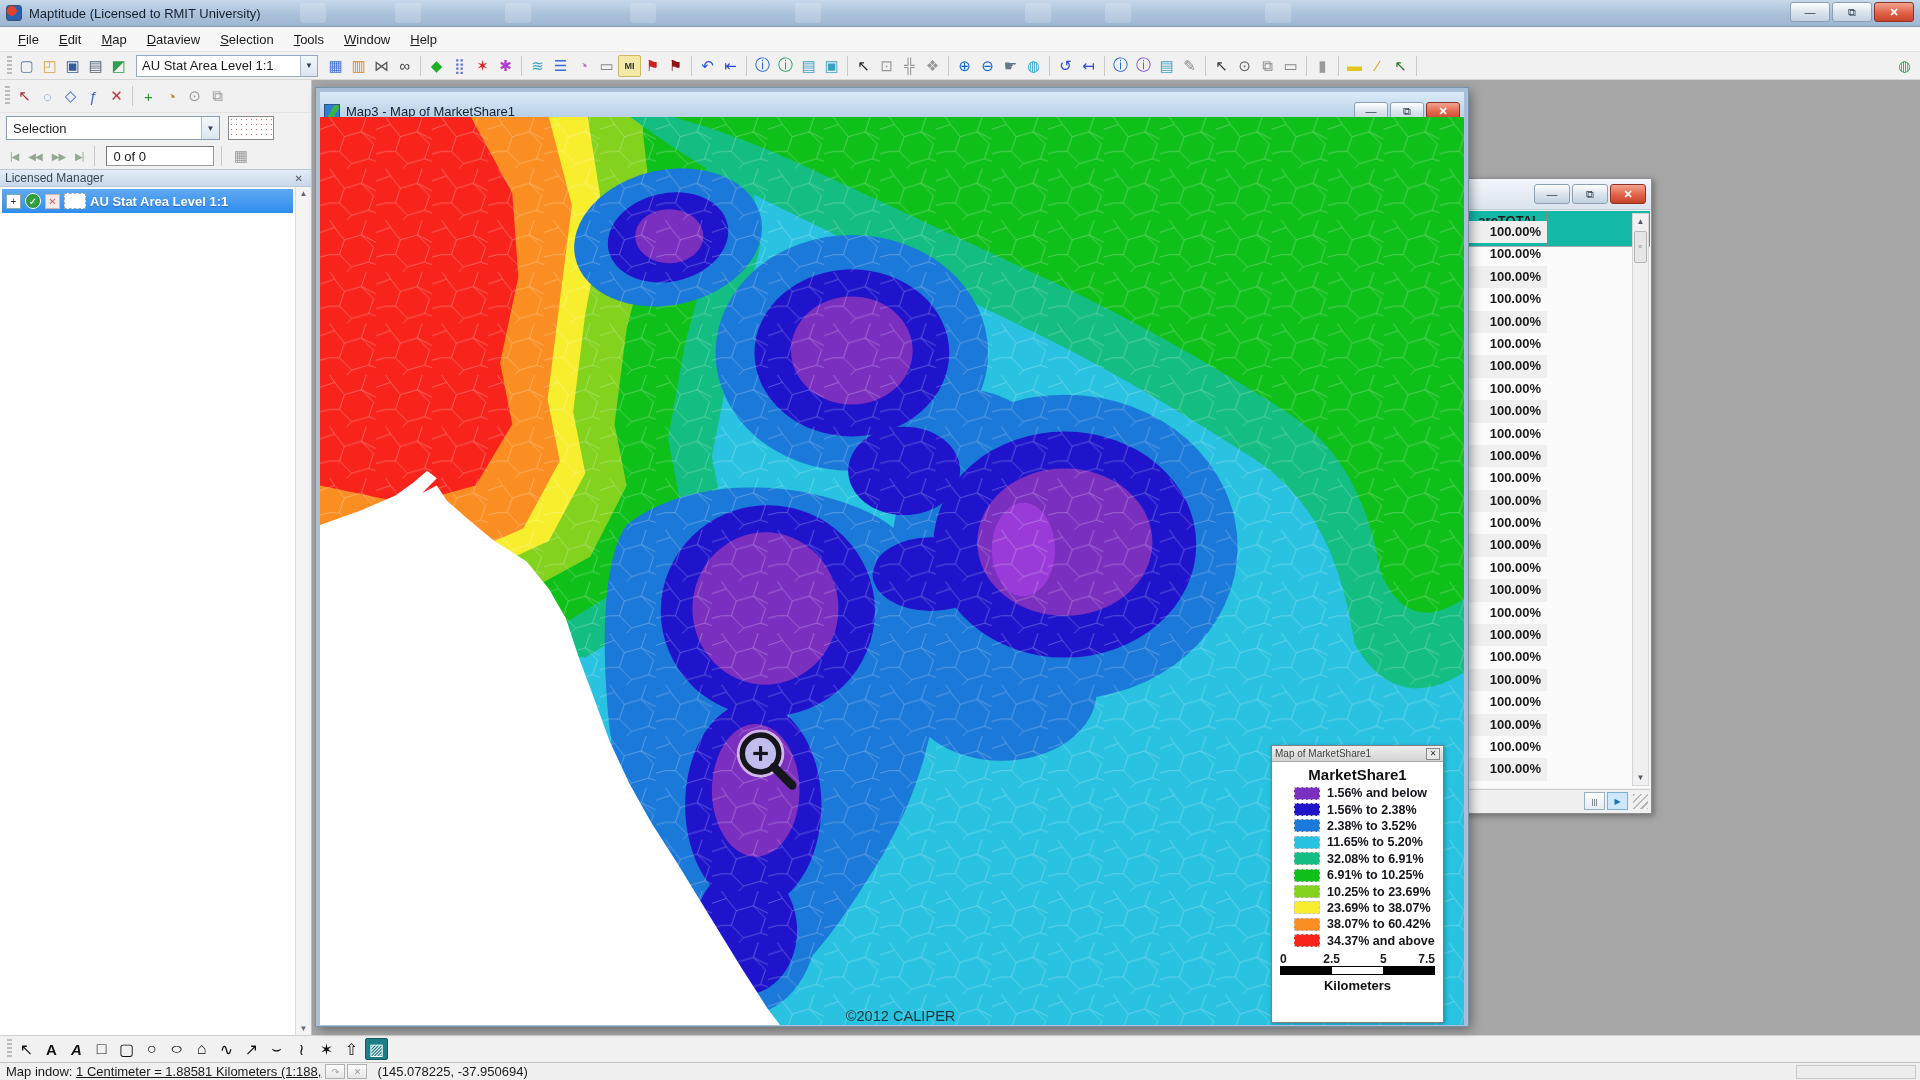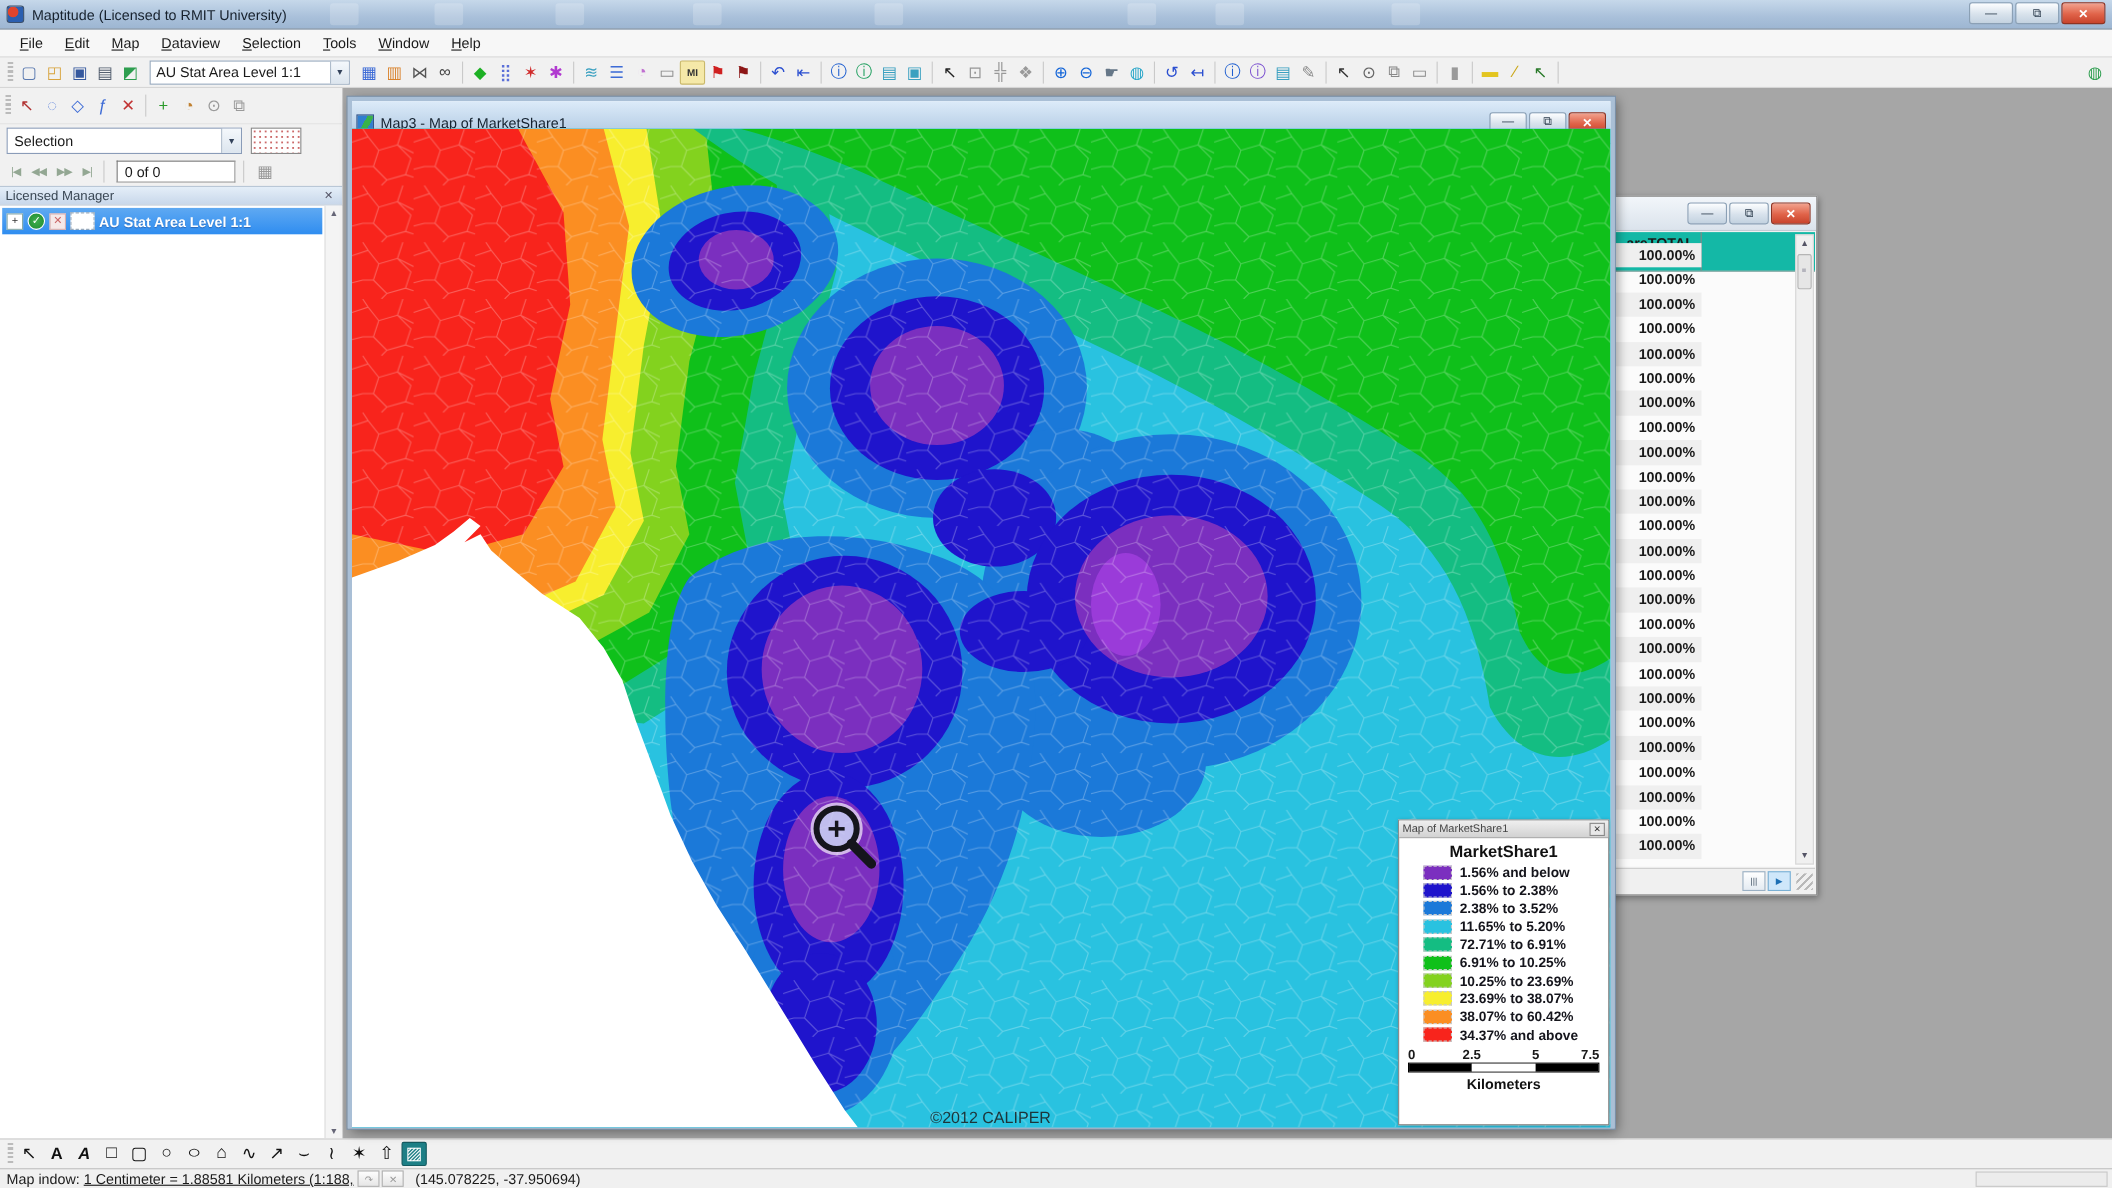--- a/index.html
+++ b/index.html
@@ -114,21 +114,21 @@
   #mw-titlebar { height:39px; background:linear-gradient(#dcebf9,#bcd2e8 60%,#b0c8e0); border-bottom:1px solid #93a9c0;
     display:flex; align-items:center; padding:0 4px; }
   #mw-icon { width:16px; height:14px; margin-right:6px; border:1px solid #33548a;
     background:linear-gradient(120deg,#2f7fd0 0 45%, #39b24a 45% 75%, #2f7fd0 75%); }
   #mw-title { font-size:13px; color:#14212e; }
   #mw-titlebar .winbtns { position:static; margin-left:auto; }
   #map-client { position:absolute; left:0; top:25px; width:1144px; height:908px; background:#29c2e0; overflow:hidden; }
   #map-svg { display:block; width:100%; height:100%; }
 
   
-  #legend-window { position:absolute; left:951px; top:628px; width:192px; height:278px; background:#fff;
+  #legend-window { position:absolute; left:951px; top:628px; width:173px; height:278px; background:#fff;
     border:1px solid #808080; box-shadow:1px 1px 4px rgba(0,0,0,.3); z-index:10; font-family:"Liberation Sans",sans-serif; }
   #lg-titlebar { height:16px; background:linear-gradient(#efefef,#d2d2d2); border-bottom:1px solid #a8a8a8;
     display:flex; align-items:center; padding:0 3px; font-size:10px; color:#444; }
   #lg-close { margin-left:auto; width:14px; height:12px; border:1px solid #888; background:#e8e8e8;
     font-size:8px; line-height:10px; text-align:center; color:#333; }
   #lg-heading { text-align:center; font-weight:bold; font-size:15px; margin:4px 0 2px; color:#111; }
   .legend-row { display:flex; align-items:center; height:16.4px; padding-left:22px; }
   .legend-row .sw { width:26px; height:13px; border:1px dashed #c9c9c9; margin-right:7px; flex:none; }
   .legend-row .lb { font-weight:bold; font-size:12.5px; color:#15151c; white-space:nowrap; }
   #scale-ticks { position:relative; height:14px; margin:3px 8px 0; font-weight:bold; font-size:12px; }
@@ -462,21 +462,21 @@
             <div class="legend-row">
               <span class="sw" style="background: rgb(27, 121, 217);"></span>
               <span class="lb">2.38% to 3.52%</span>
             </div>
             <div class="legend-row">
               <span class="sw" style="background: rgb(41, 194, 224);"></span>
               <span class="lb">11.65% to 5.20%</span>
             </div>
             <div class="legend-row">
               <span class="sw" style="background: rgb(20, 189, 130);"></span>
-              <span class="lb">72.71% to 6.91%</span>
+              <span class="lb">32.08% to 6.91%</span>
             </div>
             <div class="legend-row">
               <span class="sw" style="background: rgb(15, 192, 26);"></span>
               <span class="lb">6.91% to 10.25%</span>
             </div>
             <div class="legend-row">
               <span class="sw" style="background: rgb(131, 210, 30);"></span>
               <span class="lb">10.25% to 23.69%</span>
             </div>
             <div class="legend-row">

